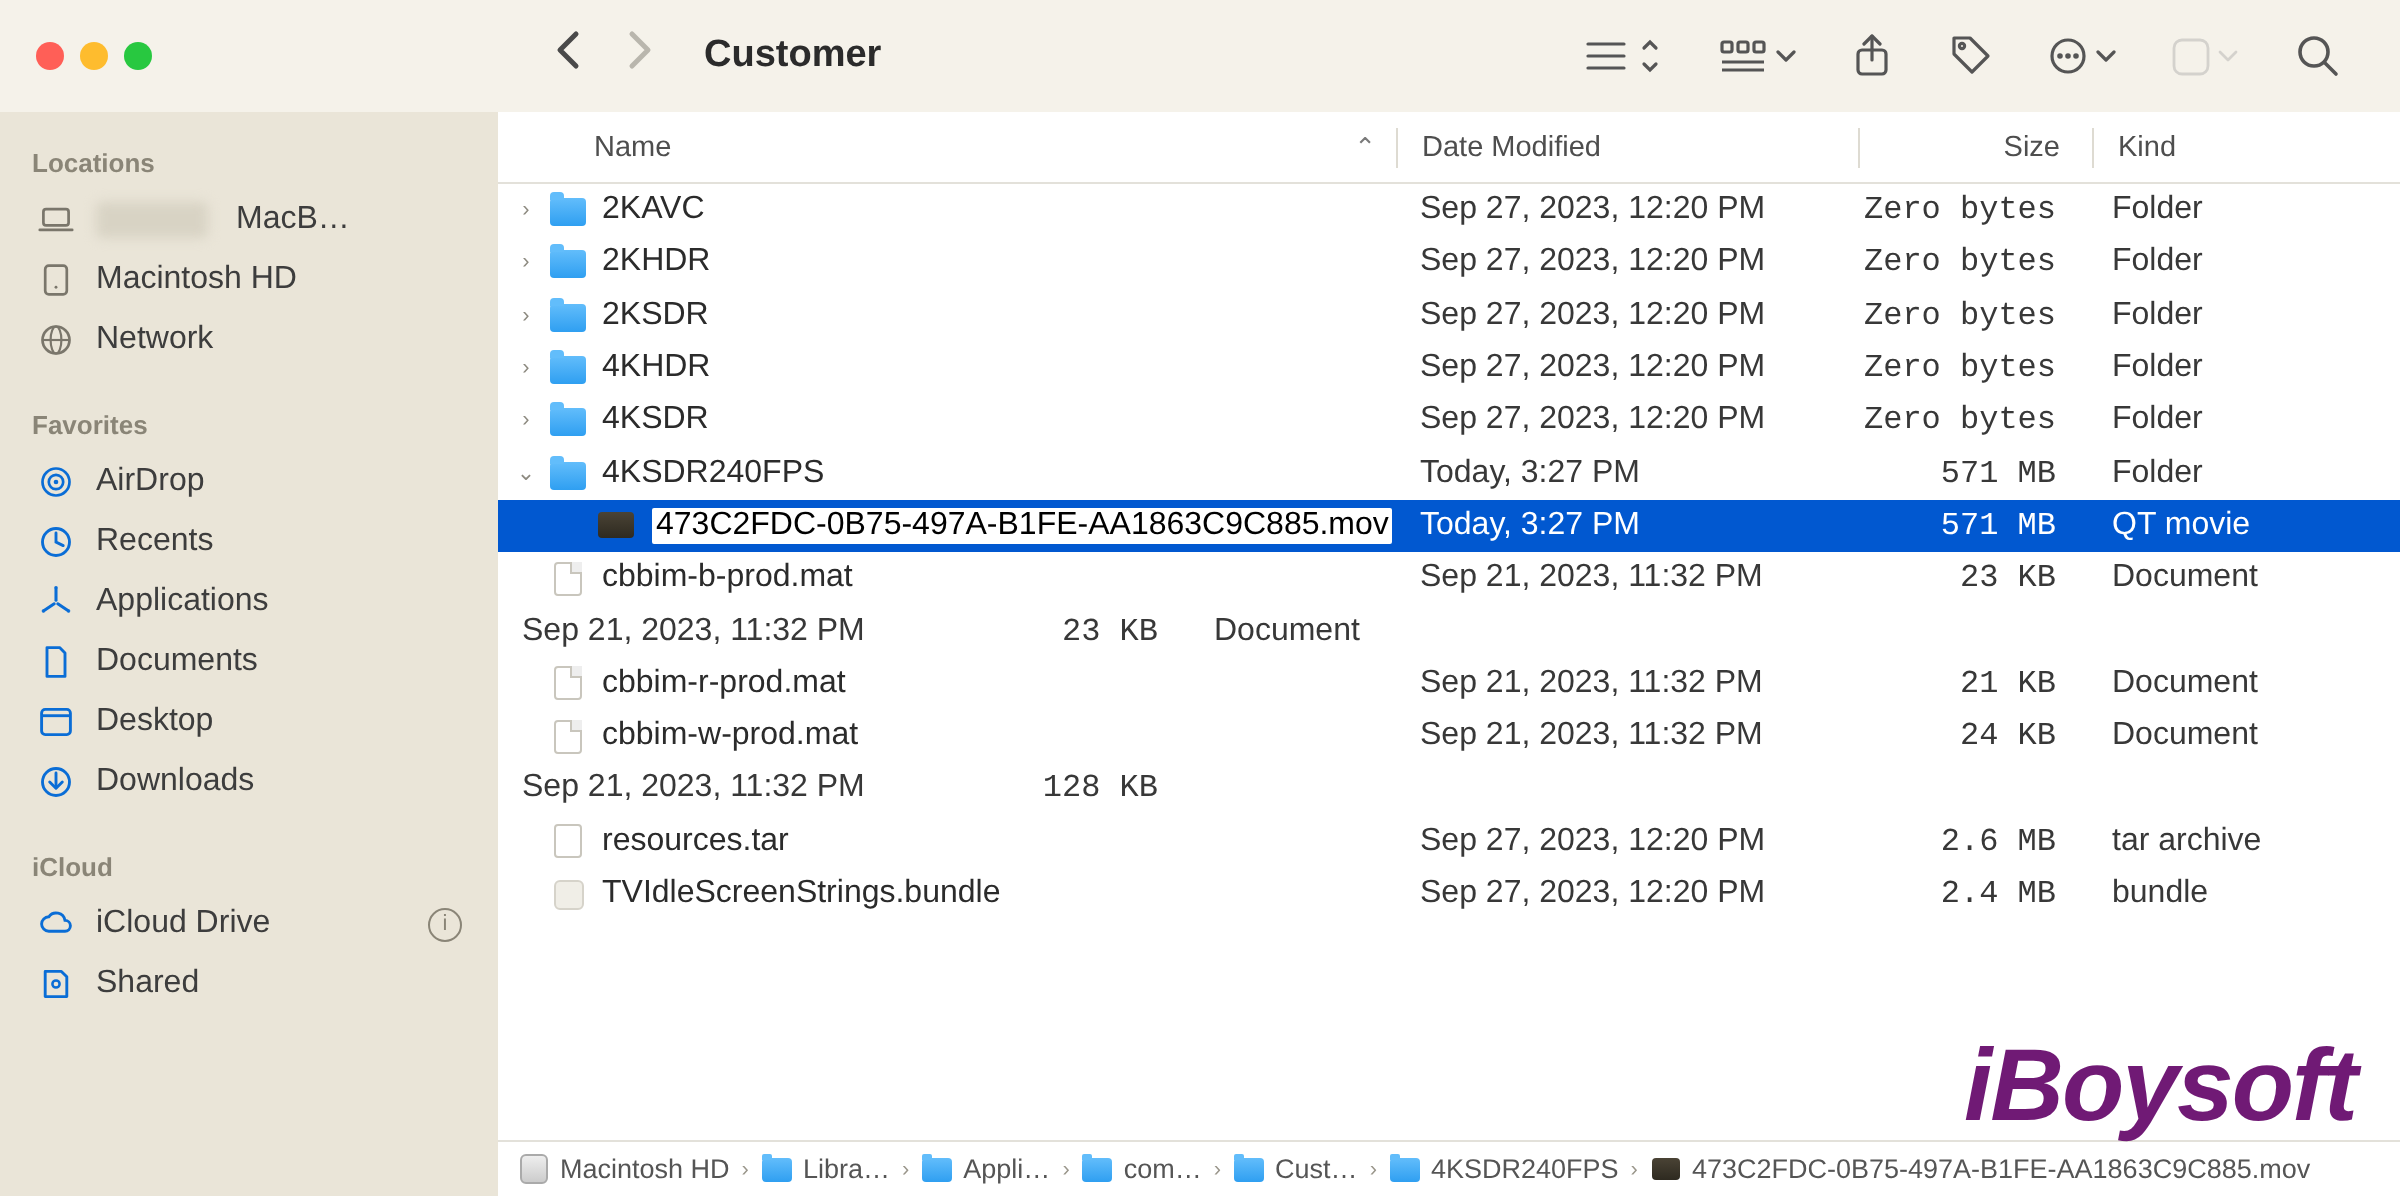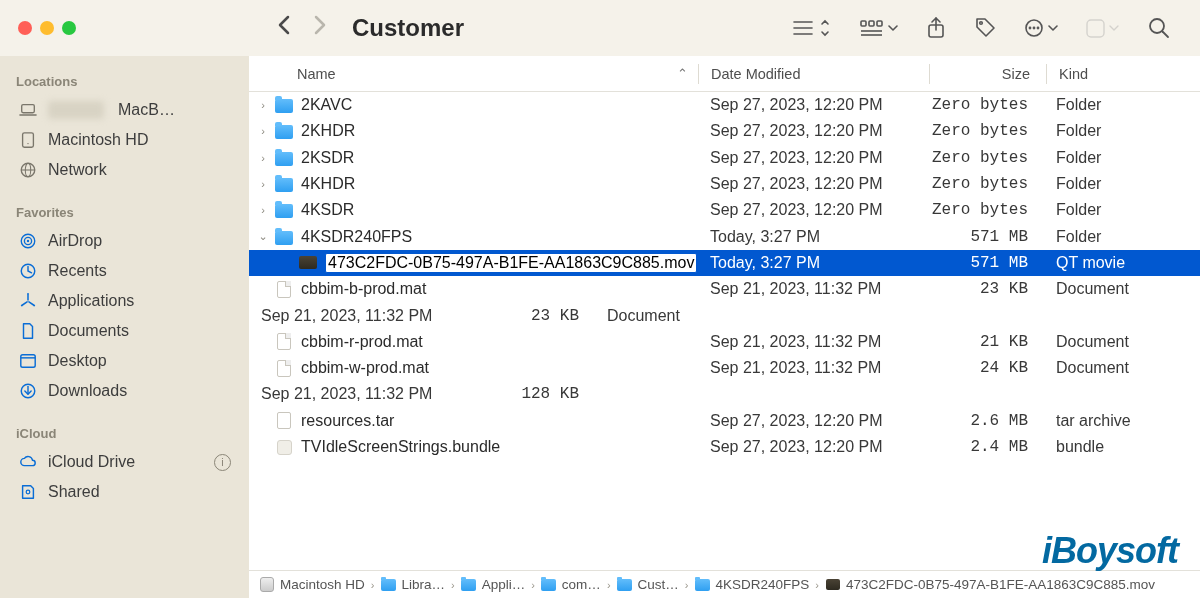--- a/index.html
+++ b/index.html
@@ -4,21 +4,21 @@
 <style>
 * { box-sizing: border-box; margin: 0; padding: 0; font-family: -apple-system, "Helvetica Neue", Arial, sans-serif; }
 body { width: 1200px; height: 598px; overflow: hidden; background: #f5f2ea; color: #2b2b2b; }
 .window { display: flex; flex-direction: column; height: 100%; }
 .titlebar { height: 56px; display: flex; align-items: center; padding: 0 12px; }
 .traffic { display:flex; gap:8px; margin-right:20px; padding-left:6px;}
 .dot { width:14px; height:14px; border-radius:50%; }
 .dot.red{background:#ff5f57;} .dot.yellow{background:#febc2e;} .dot.green{background:#28c840;}
 .nav-arrow { width:36px; text-align:center; color:#4a4a4a; font-size:22px;}
 .nav-arrow.dim{color:#b9b6ad;}
-.title { font-size:24px; font-weight:600; margin-left:14px; }
+.title { font-size:19px; font-weight:600; margin-left:14px; }
 .spacer { flex:1; }
 .tool-icons { display:flex; gap:28px; align-items:center; padding-right:18px;}
 .tool-icons .ic { color:#555; font-size:19px; position:relative; }
 .ic svg { display:block; }
 .body { flex:1; display:flex; min-height:0; }
 .sidebar { width:249px; background:#eae5d8; padding:12px 0 0 0; overflow:hidden; }
 .side-section { padding: 0 14px 14px 14px; }
 .side-header { font-size:13px; color:#8a8577; font-weight:600; margin:6px 0 6px 2px; }
 .side-item { display:flex; align-items:center; gap:10px; height:30px; font-size:16px; color:#3d3d3d; border-radius:6px; padding: 0 4px; }
 .side-item .sicon { width:20px; display:flex; justify-content:center; color:#0a6dd6; font-size:17px;}
@@ -57,21 +57,21 @@
 .json-glyph{width:14px;height:17px;background:#fff;border:1px solid #c9c6bd;border-radius:2px;}
 .tar-glyph{width:14px;height:17px;background:#fff;border:1px solid #c9c6bd;border-radius:2px;}
 .bundle-glyph{width:15px;height:15px;background:#f0eee7;border:1px solid #d6d3ca;border-radius:3px;}
 .pathbar { height:28px; border-top:1px solid #e3e1da; display:flex; align-items:center; font-size:13.5px; color:#555; padding:0 10px; overflow:hidden;}
 .pathbar .pseg { display:flex; align-items:center; gap:5px; white-space:nowrap;}
 .pathbar .chev { margin:0 6px; color:#9a968b; font-size:11px;}
 .pathbar .picon { width:16px; display:flex; justify-content:center;}
 .hd-glyph{width:14px;height:15px;background:linear-gradient(#eee,#ccc);border:1px solid #aaa;border-radius:3px;}
 .small-folder{ width:15px;height:12px;background:linear-gradient(#62bdfb,#2f9ff1);border-radius:2px;position:relative;}
 .small-folder::before{content:"";position:absolute;top:-2px;left:0;width:5px;height:3px;background:#62bdfb;border-radius:1px 1px 0 0;}
-.watermark{ position:absolute; right:22px; bottom:26px; font-size:36px; font-weight:800; font-style:italic; color:#0369a1; letter-spacing:-1px; pointer-events:none;}
+.watermark{ position:absolute; right:22px; bottom:26px; font-size:51px; font-weight:800; font-style:italic; color:#701a75; letter-spacing:-1px; pointer-events:none;}
 .info-circ{width:17px;height:17px;border:1.5px solid #8a8577;border-radius:50%;display:inline-flex;align-items:center;justify-content:center;font-size:11px;color:#8a8577;margin-left:auto;}
 </style>
 </head>
 <body>
 
 <div class="window">
   <div class="titlebar">
     <div class="traffic">
       <div class="dot red"></div>
       <div class="dot yellow"></div>

